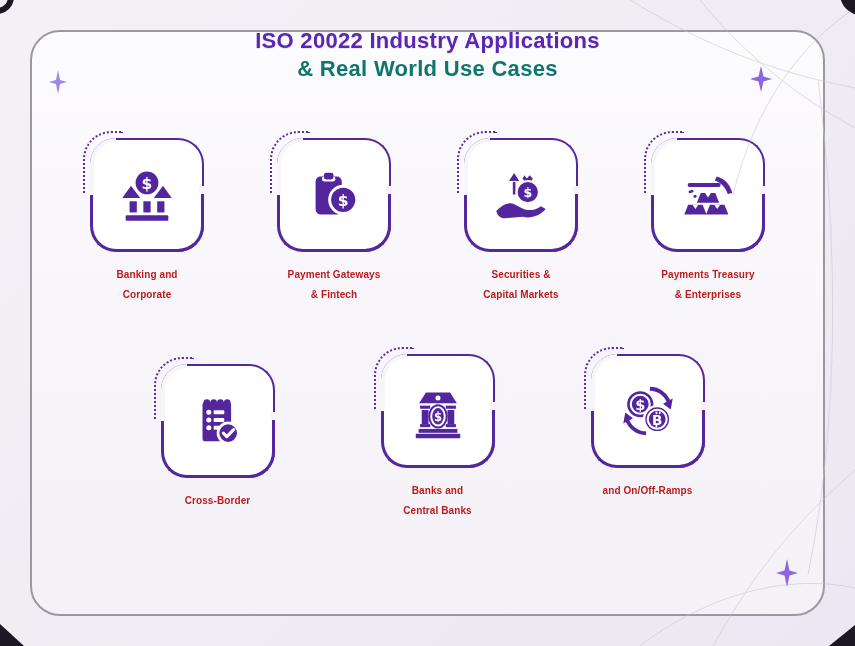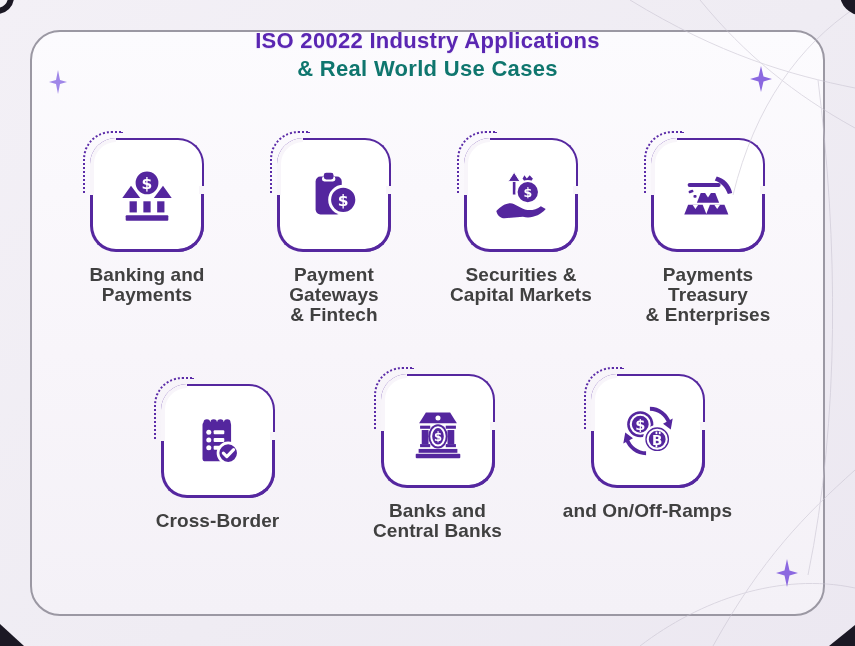--- a/index.html
+++ b/index.html
@@ -64,22 +64,22 @@
   .dotted-corner{
     position:absolute; left:-7px; top:-7px; width:40px; height:62px;
     border-left:2.5px dotted #5b2ba8; border-top:2.5px dotted #5b2ba8;
     border-top-left-radius:28px; z-index:5; pointer-events:none;
   }
   .icon-card svg.icon{ position:relative; z-index:6; width:62px; height:62px; }
 
   
   .card-label{ margin-top:13px; text-align:center; }
   .card-label span{
-    display:block; font-size:19px; font-weight:700;
-    color:#404040; line-height:20px; letter-spacing:.1px;
+    display:block; font-size:10px; font-weight:700;
+    color:#b91c1c; line-height:20px; letter-spacing:.1px;
   }
 
   
   .deco{ position:absolute; inset:0; z-index:5; pointer-events:none; }
   .ic{ fill:#54269e; }
   .ic-w{ fill:#ffffff; }
   svg text.g{ font-family:"DejaVu Sans","Liberation Sans",sans-serif; font-weight:bold; fill:#ffffff; }
 </style>
 </head>
 <body>
@@ -109,21 +109,21 @@
           <circle class="ic" cx="32" cy="19.5" r="13" stroke="#ffffff" stroke-width="2.5"></circle>
           <text class="g" x="32" y="25.5" font-size="16" text-anchor="middle">$</text>
           <rect class="ic" x="14" y="38.5" width="7.5" height="11.5"></rect>
           <rect class="ic" x="28.25" y="38.5" width="7.5" height="11.5"></rect>
           <rect class="ic" x="42.5" y="38.5" width="7.5" height="11.5"></rect>
           <rect class="ic" x="10" y="53" width="44" height="5.5" rx="1"></rect>
         </svg>
       </div>
       <div class="card-label">
         <span>Banking and</span>
-        <span>Payments</span>
+        <span>Corporate</span>
       </div>
     </div>
 
     <div class="card-col">
       <div class="icon-card">
         <span class="b b-thin"></span>
         <span class="b b-thick"></span>
         <span class="b-thick2"></span>
         <span class="corner-cover"></span>
         <span class="notch-right"></span>

